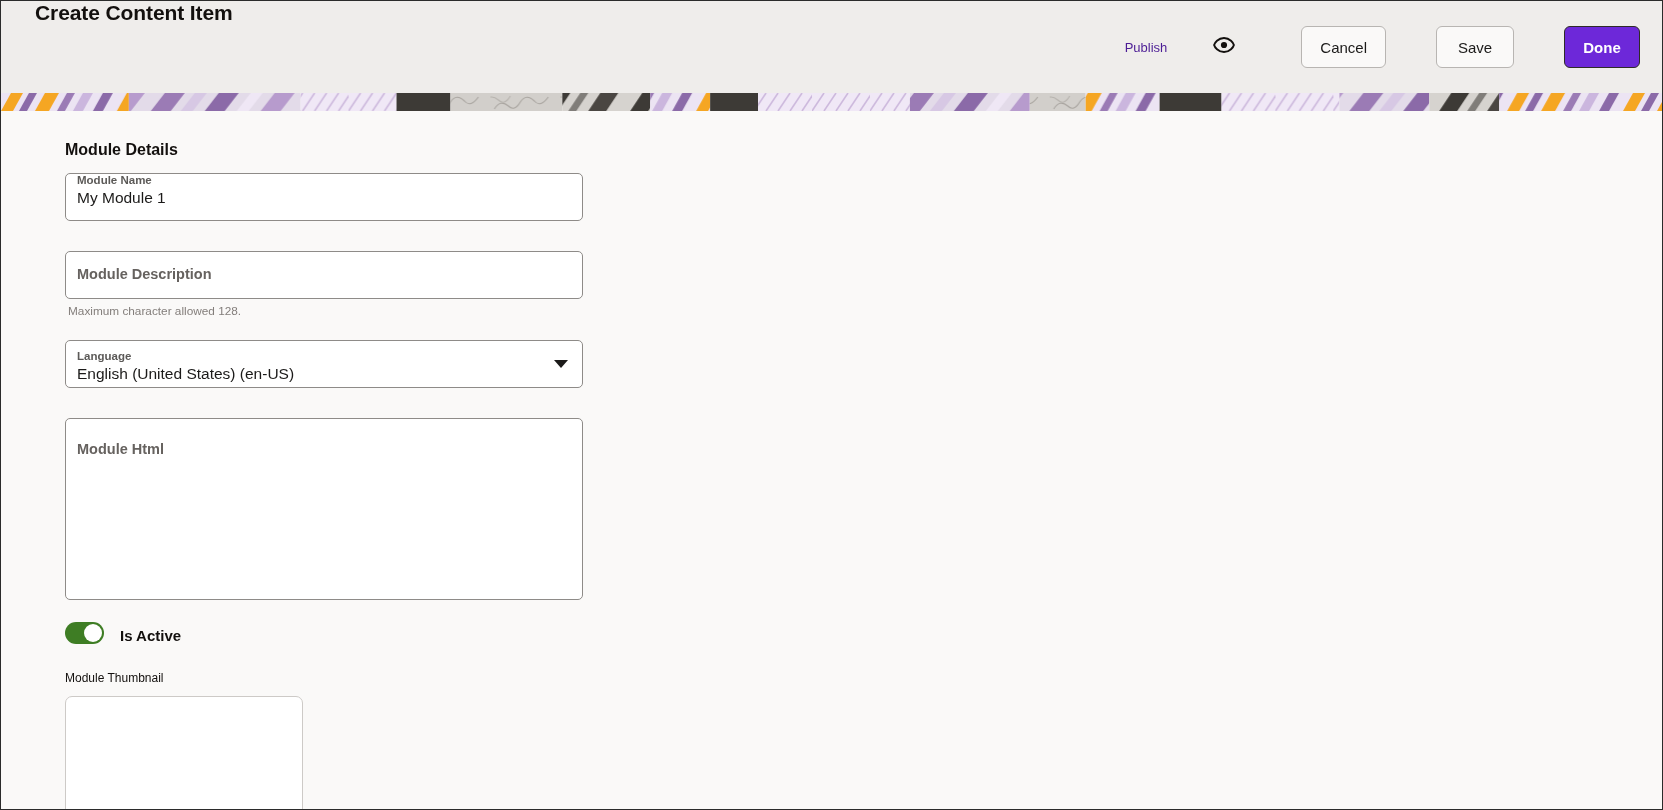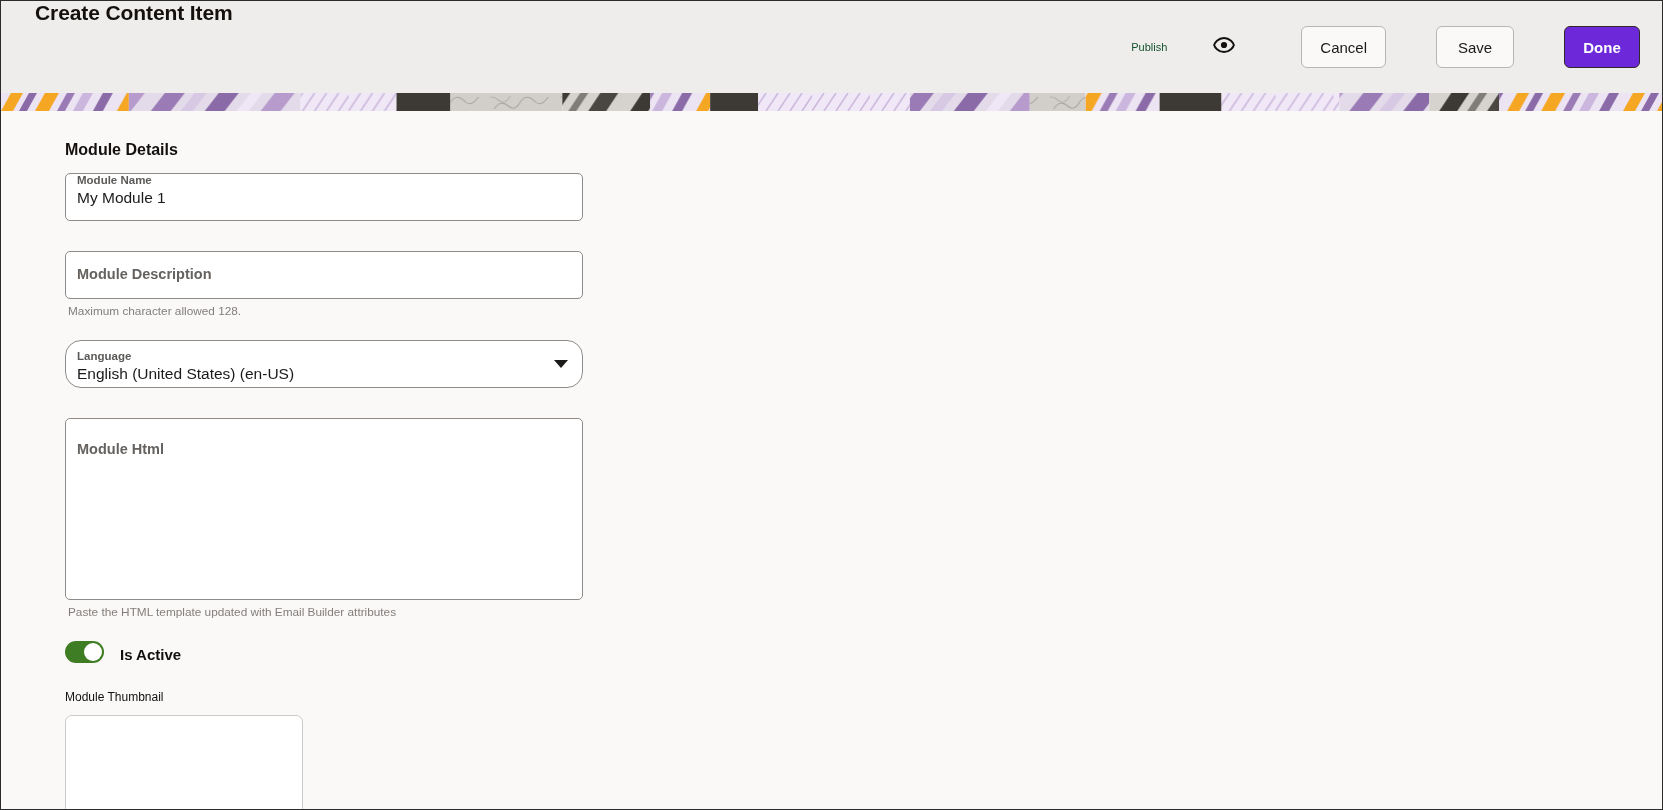--- a/index.html
+++ b/index.html
@@ -35,22 +35,22 @@
     letter-spacing: -0.1px;
     flex: 0 0 auto;
   }
   .header-spacer { flex: 1 1 auto; }
   .header-actions {
     display: flex;
     align-items: center;
     gap: 0;
   }
   .publish-link {
-    font-size: 11px;
-    color: #14532d;
+    font-size: 13px;
+    color: #4c1d95;
     padding: 6px 10px;
     margin-right: 30px;
     cursor: pointer;
     white-space: nowrap;
   }
   .eye-btn {
     display: flex;
     align-items: center;
     justify-content: center;
     width: 34px; height: 34px;
@@ -111,21 +111,21 @@
   .field {
     position: relative;
     width: 518px;
     background: #ffffff;
     border: 1px solid #8e8b88;
     border-radius: 5px;
     padding: 12px 14px 9px 11px;
   }
   .field.name-field { height: 48px; padding-top: 0; }
   .field.desc-field { height: 48px; }
-  .field.select-field { height: 48px; padding-top: 9px; border-radius: 16px; }
+  .field.select-field { height: 48px; padding-top: 9px; }
   .field.html-field { height: 182px; padding-top: 20px; }
 
   .float-label {
     font-size: 11.5px;
     color: #5c5a58;
     font-weight: bold;
     line-height: 13px;
     margin-bottom: 1px;
   }
   .field-value {
@@ -313,21 +313,20 @@
       <div class="float-label">Language</div>
       <div class="field-value">English (United States) (en-US)</div>
       <span class="select-caret"></span>
     </div>
 
     <div class="gap-lg"></div>
 
     <div class="field html-field">
       <div class="placeholder-label">Module Html</div>
     </div>
-    <div class="helper-text">Paste the HTML template updated with Email Builder attributes</div>
 
     <div class="toggle-row">
       <div class="toggle">
         <div class="knob"></div>
       </div>
       <div class="toggle-label">Is Active</div>
     </div>
 
     <div class="thumb-title">Module Thumbnail</div>
     <div class="thumb-box">

